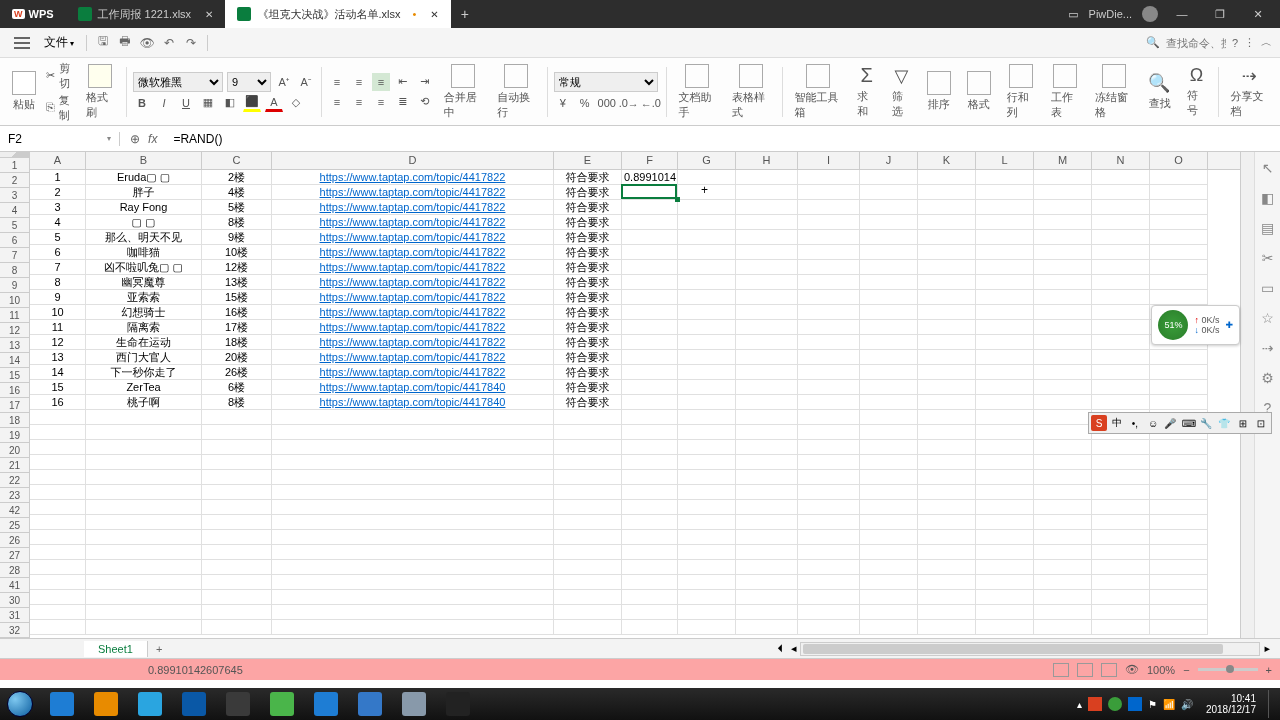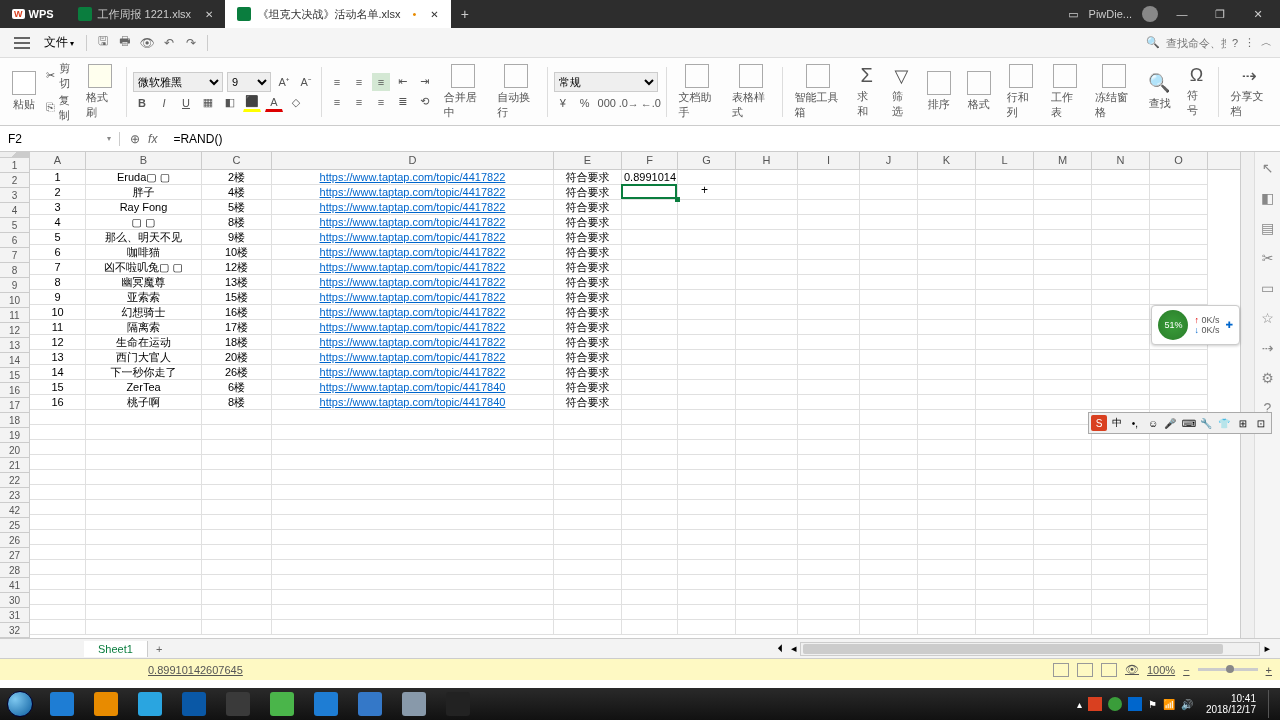--- a/index.html
+++ b/index.html
@@ -61,21 +61,21 @@
 .right-toolbar { width: 26px; background: #f5f5f5; border-left: 1px solid #ddd; display: flex; flex-direction: column; align-items: center; gap: 12px; padding-top: 8px; }
 .right-toolbar div { width: 18px; height: 18px; color: #888; text-align:center; font-size:14px; }
 
 .sheet-tabs { height: 20px; border-top: 1px solid #ccc; display: flex; align-items: center; font-size: 11px; background: #f3f3f3; }
 .sheet-tab { padding: 2px 14px; background: #fff; border-right: 1px solid #ccc; color: #0a7d3e; }
 .sheet-add { padding: 0 8px; color: #666; }
 .hscroll { flex: 1; display: flex; align-items: center; justify-content: flex-end; padding-right: 6px; }
 .scrollbar-h { width: 460px; height: 14px; background: #f0f0f0; border: 1px solid #ccc; position: relative; }
 .scroll-thumb-h { position: absolute; left: 2px; width: 420px; height: 10px; top: 1px; background: #ccc; border-radius: 2px; }
 
-.statusbar { height: 22px; background: #fef9c3; border-top: 1px solid #ccc; display: flex; align-items: center; font-size: 11px; padding: 0 8px; color: #555; text-decoration: underline; }
+.statusbar { height: 22px; background: #fca5a5; border-top: 1px solid #ccc; display: flex; align-items: center; font-size: 11px; padding: 0 8px; color: #555; }
 .statusbar-right { margin-left: auto; display: flex; align-items: center; gap: 8px; }
 .zoom-slider { width: 60px; height: 3px; background: #ccc; position: relative; }
 .zoom-thumb { position:absolute; left: 28px; top:-3px; width:8px; height:8px; background:#888; border-radius:50%; }
 .view-btn { width: 16px; height: 14px; border: 1px solid #999; }
 
 .taskbar { position: absolute; bottom: 0; left: 0; right: 0; height: 32px; background: linear-gradient(#2a2a2a,#111); display: flex; align-items: center; }
 .start-orb { width: 40px; height: 32px; display:flex; align-items:center; justify-content:center; }
 .orb { width: 26px; height: 26px; border-radius: 50%; background: radial-gradient(circle at 30% 30%, #7ec8f0, #0a5c9e); border:1px solid #003; }
 .task-item { width: 40px; height: 28px; margin: 0 2px; border-radius: 2px; display:flex; align-items:center; justify-content:center; }
 .task-icon { width: 24px; height: 24px; border-radius: 3px; }

